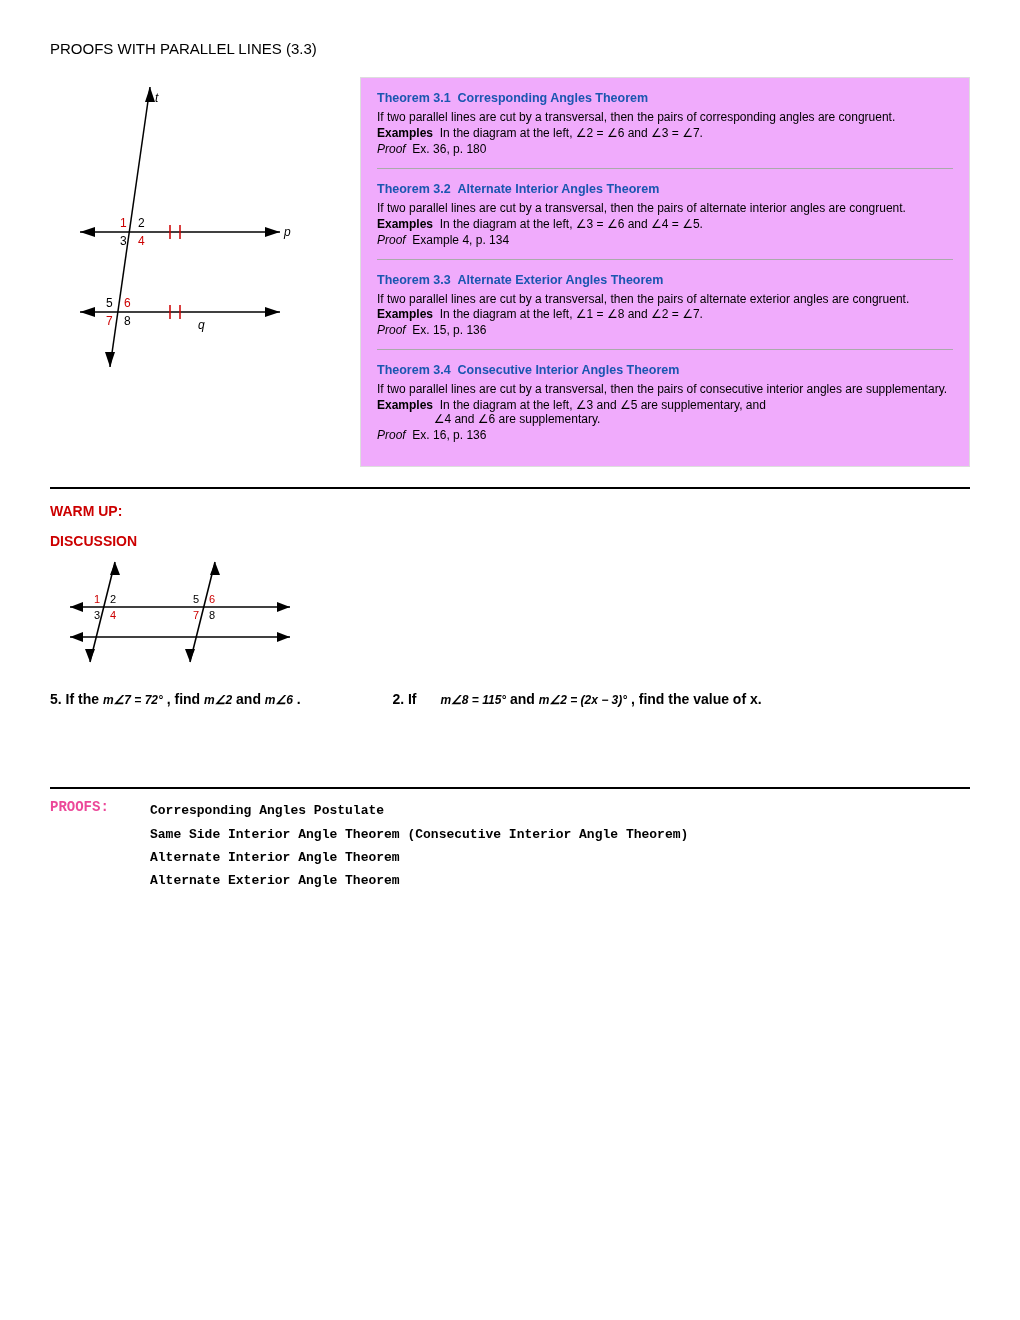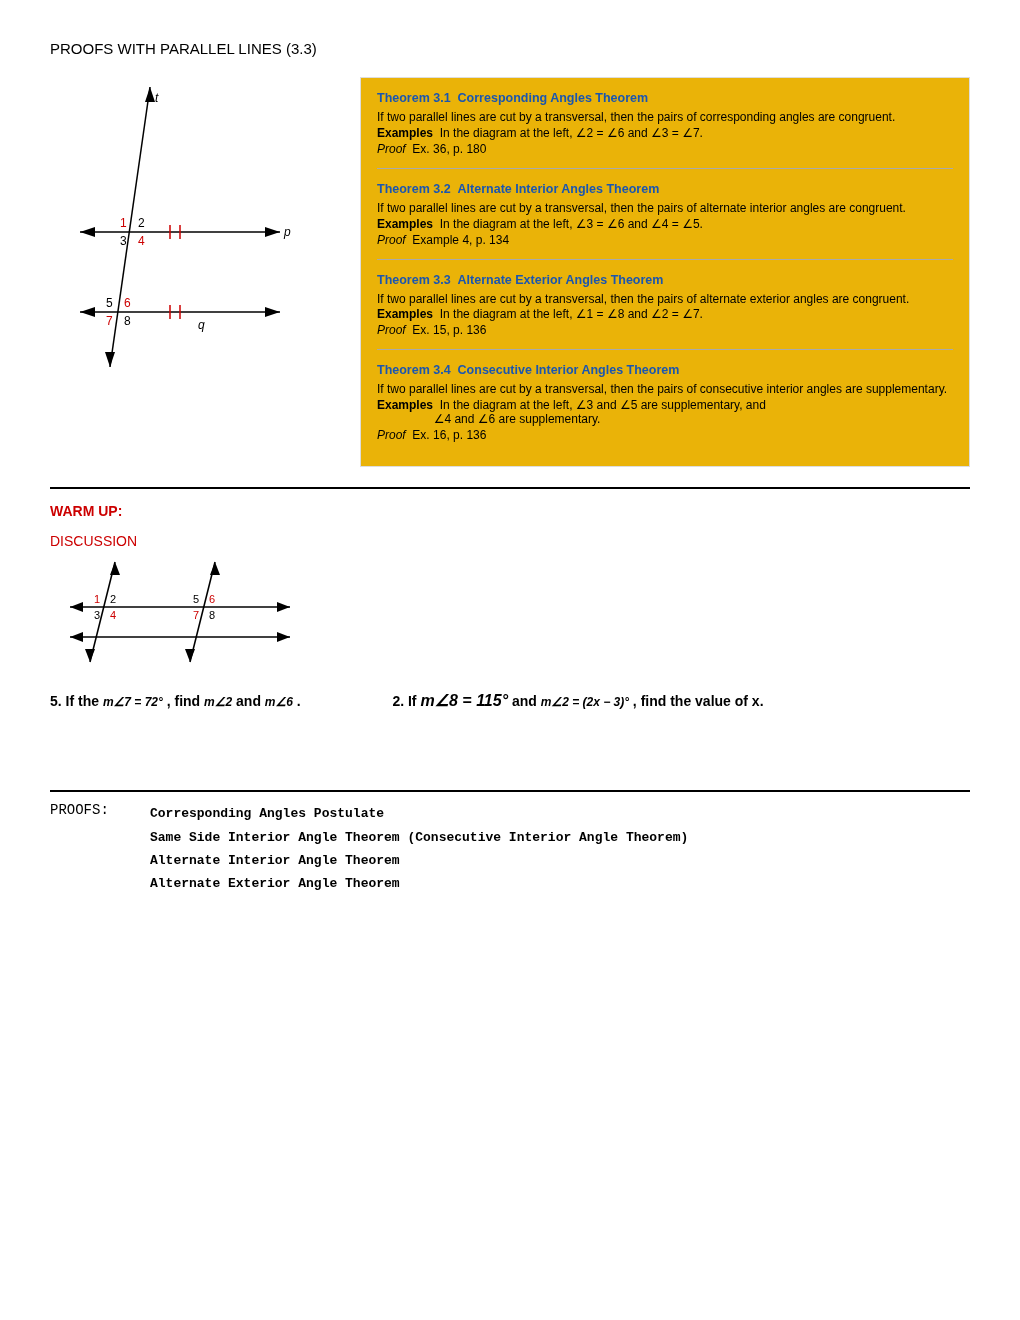--- a/index.html
+++ b/index.html
@@ -22,21 +22,21 @@
       display: flex;
       gap: 30px;
       margin-bottom: 20px;
     }
     .diagram-area {
       width: 280px;
       flex-shrink: 0;
     }
     .theorems-area {
       flex: 1;
-      background: #eab308;
+      background: #f0abfc;
       border: 1px solid #ddd;
       padding: 12px 16px;
     }
     .theorem-block {
       margin-bottom: 12px;
       padding-bottom: 12px;
       border-bottom: 1px solid #aaa;
     }
     .theorem-block:last-child {
       border-bottom: none;
@@ -78,21 +78,21 @@
     }
     .warm-up-label {
       color: #c00;
       font-weight: bold;
       font-family: Arial, sans-serif;
       font-size: 14px;
       margin-bottom: 14px;
     }
     .discussion-label {
       color: #c00;
-      font-weight: normal;
+      font-weight: bold;
       font-family: Arial, sans-serif;
       font-size: 14px;
       margin-bottom: 8px;
       margin-top: 6px;
     }
     .discussion-diagram {
       margin-bottom: 20px;
     }
     .problems-row {
       display: flex;
@@ -107,22 +107,22 @@
     .proofs-section {
       margin-top: 80px;
       border-top: 2px solid #000;
       padding-top: 10px;
     }
     .proofs-inner {
       display: flex;
       gap: 20px;
     }
     .proofs-label {
-      color: #000000;
-      font-weight: normal;
+      color: #ec4899;
+      font-weight: bold;
       font-family: 'Courier New', monospace;
       font-size: 14px;
       white-space: nowrap;
       min-width: 80px;
     }
     .proofs-list {
       font-family: 'Courier New', monospace;
       font-size: 13px;
       line-height: 1.8;
       font-weight: bold;
@@ -259,21 +259,21 @@
     <span style="font-size:12px; font-style:italic;">m∠7 = 72°</span>
     <b>, find </b>
     <span style="font-size:12px; font-style:italic;">m∠2</span>
     <b> and </b>
     <span style="font-size:12px; font-style:italic;">m∠6</span>
     <b>.</b>
   </span>
   <span style="margin: 0 10px;">&nbsp;&nbsp;&nbsp;</span>
   <span>
     <b>2. If </b>
-    <span style="font-size:16px; font-style:italic;">m∠8 = 115°</span>
+    <span style="font-size:12px; font-style:italic;margin-left:20px;">m∠8 = 115°</span>
     <b> and </b>
     <span style="font-size:12px; font-style:italic;">m∠2 = (2x − 3)°</span>
     <b>, find the value of x.</b>
   </span>
 </div>
 
 <div class="proofs-section">
   <div class="proofs-inner">
     <div class="proofs-label">PROOFS:</div>
     <div class="proofs-list">

